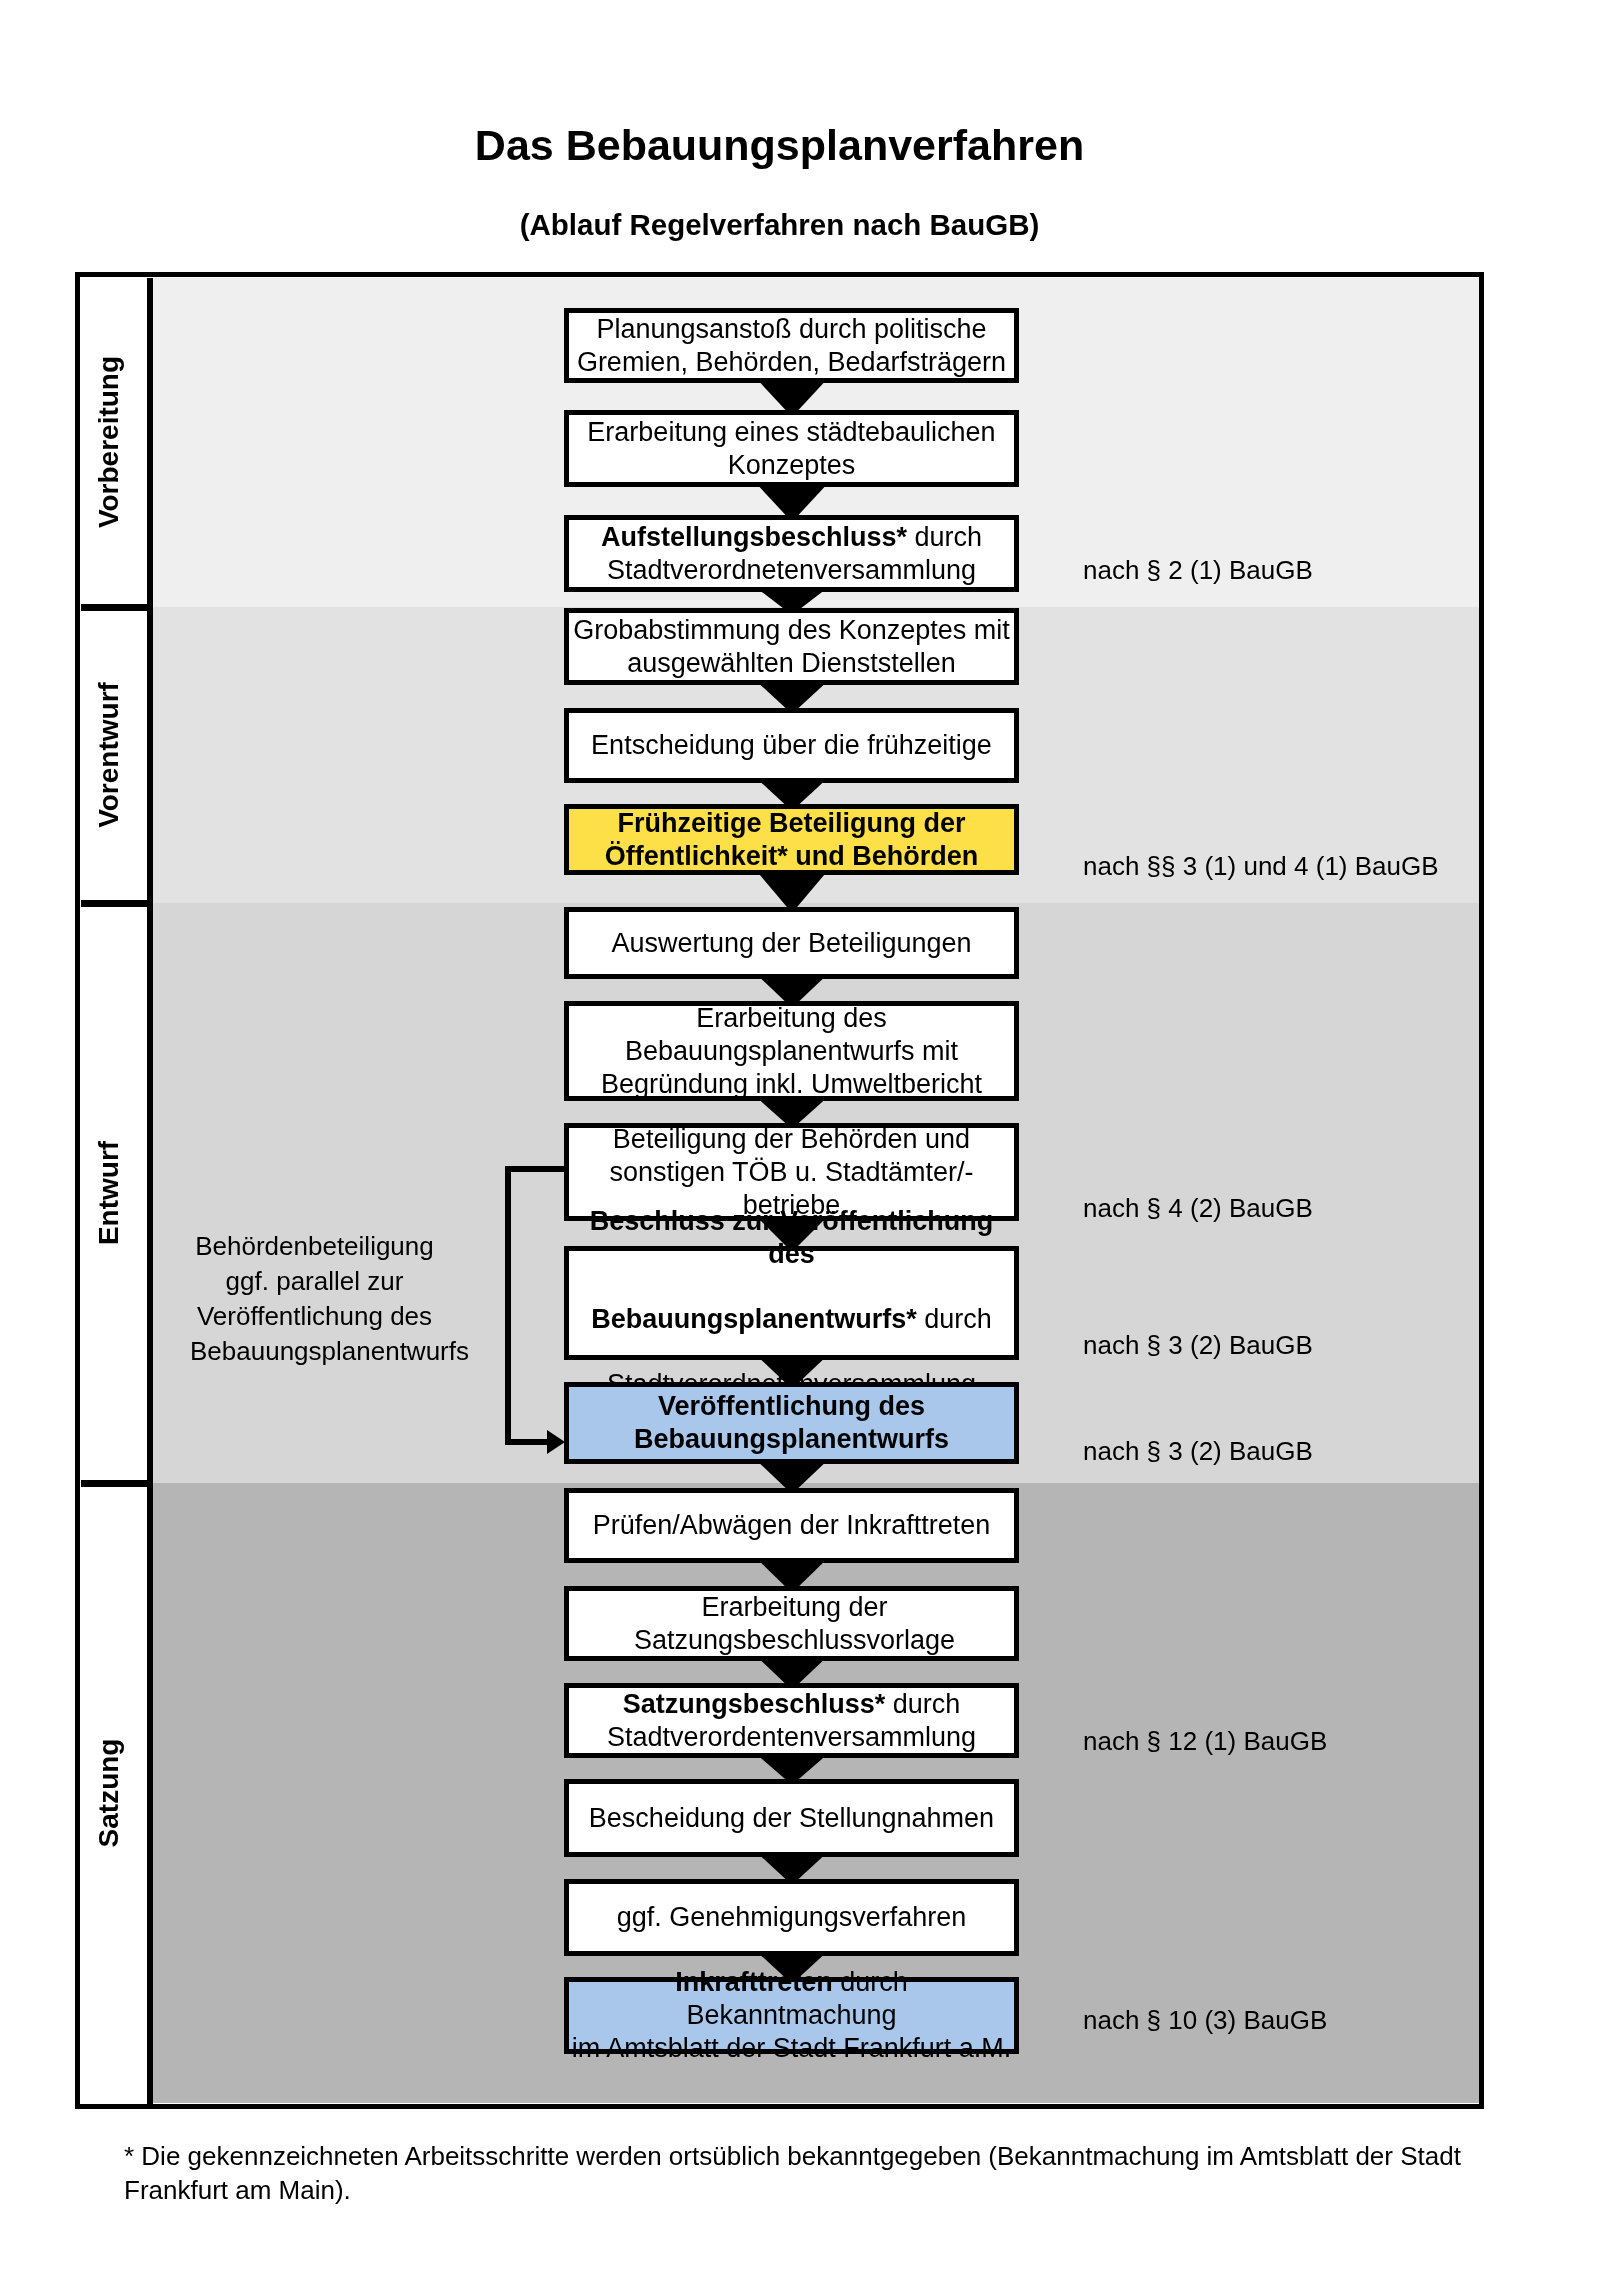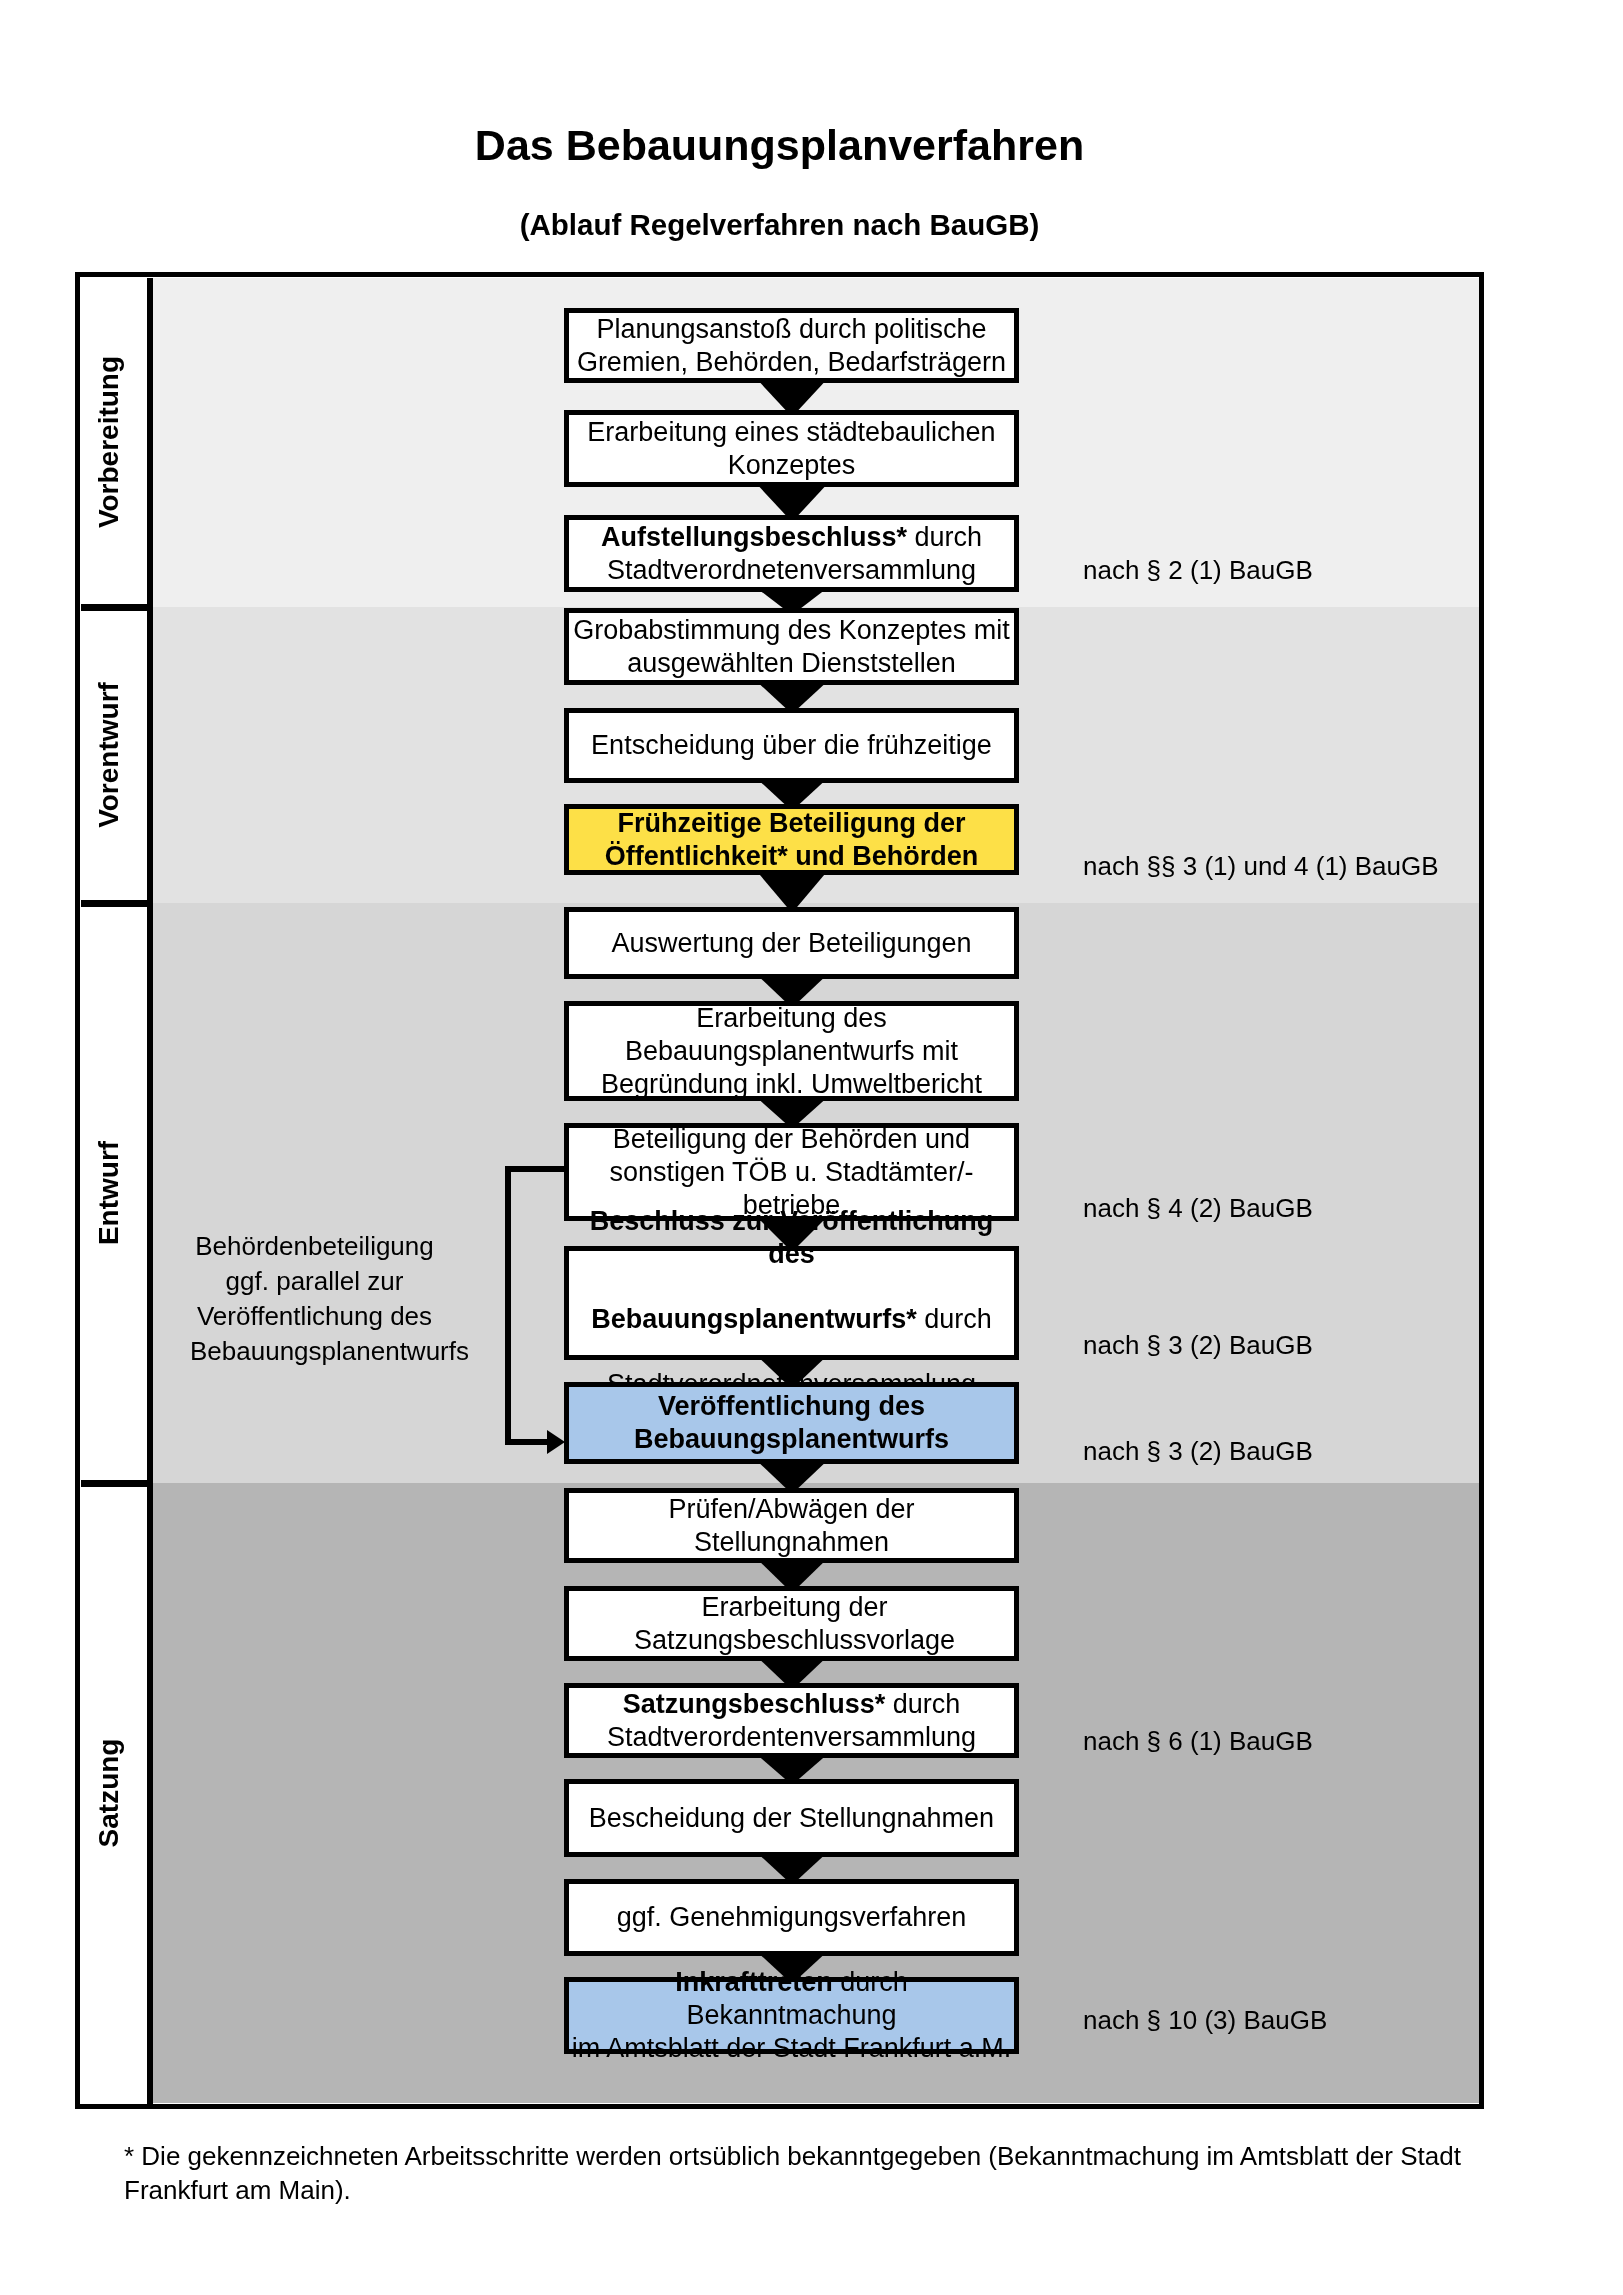--- a/index.html
+++ b/index.html
@@ -79,21 +79,21 @@
     <div class="abs box" style="top: 1246px; height: 114px; gap: 32px;">
       <div><span class="bseg">Beschluss zur Veröffentlichung des</span></div>
       <div><span class="bseg">Bebauungsplanentwurfs*</span><span> durch</span></div>
       <div><span>Stadtverordnetenversammlung</span></div>
     </div>
     <div class="abs box" style="top: 1382px; height: 82px; background: rgb(168, 199, 234);">
       <div><span class="bseg">Veröffentlichung des</span></div>
       <div><span class="bseg">Bebauungsplanentwurfs</span></div>
     </div>
     <div class="abs box" style="top: 1488px; height: 75px;">
-      <div><span>Prüfen/Abwägen der Stellungnahmen</span></div>
+      <div><span>Prüfen/Abwägen der Inkrafttreten</span></div>
     </div>
     <div class="abs box" style="top: 1586px; height: 75px; padding-left: 6px;">
       <div><span>Erarbeitung der</span></div>
       <div><span>Satzungsbeschlussvorlage</span></div>
     </div>
     <div class="abs box" style="top: 1683px; height: 75px;">
       <div><span class="bseg">Satzungsbeschluss*</span><span> durch</span></div>
       <div><span>Stadtverordentenversammlung</span></div>
     </div>
     <div class="abs box" style="top: 1779px; height: 78px;">
@@ -120,21 +120,21 @@
     <div class="abs arrow" style="left: 754px; top: 1556px; border-top: 37px solid rgb(0, 0, 0);"></div>
     <div class="abs arrow" style="left: 754px; top: 1654px; border-top: 36px solid rgb(0, 0, 0);"></div>
     <div class="abs arrow" style="left: 754px; top: 1752px; border-top: 33px solid rgb(0, 0, 0);"></div>
     <div class="abs arrow" style="left: 754px; top: 1850px; border-top: 35px solid rgb(0, 0, 0);"></div>
     <div class="abs arrow" style="left: 754px; top: 1949px; border-top: 35px solid rgb(0, 0, 0);"></div>
     <div class="abs law-ref" style="top: 554px;">nach § 2 (1) BauGB</div>
     <div class="abs law-ref" style="top: 850px;">nach §§ 3 (1) und 4 (1) BauGB</div>
     <div class="abs law-ref" style="top: 1192px;">nach § 4 (2) BauGB</div>
     <div class="abs law-ref" style="top: 1329px;">nach § 3 (2) BauGB</div>
     <div class="abs law-ref" style="top: 1435px;">nach § 3 (2) BauGB</div>
-    <div class="abs law-ref" style="top: 1725px;">nach § 6 (1) BauGB</div>
+    <div class="abs law-ref" style="top: 1725px;">nach § 12 (1) BauGB</div>
     <div class="abs law-ref" style="top: 2004px;">nach § 10 (3) BauGB</div>
     <div class="abs " id="side-note">
       <div>Behördenbeteiligung</div>
       <div>ggf. parallel zur</div>
       <div>Veröffentlichung des</div>
       <div>Bebauungsplanentwurfs</div>
     </div>
     <div class="abs conn" style="left: 505px; top: 1166px; width: 59px; height: 5.9px;"></div>
     <div class="abs conn" style="left: 505px; top: 1166px; width: 5.9px; height: 279px;"></div>
     <div class="abs conn" style="left: 505px; top: 1439px; width: 45px; height: 5.9px;"></div>

